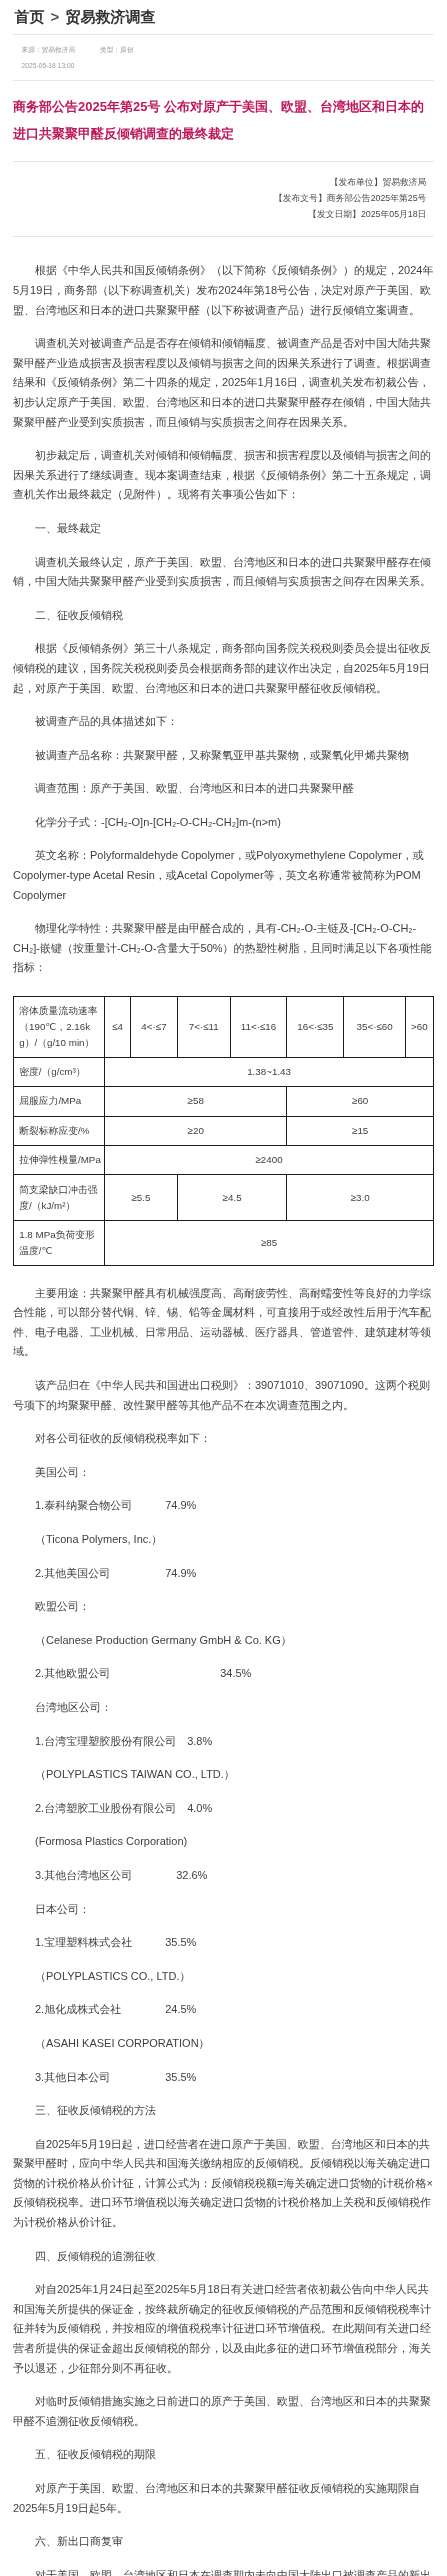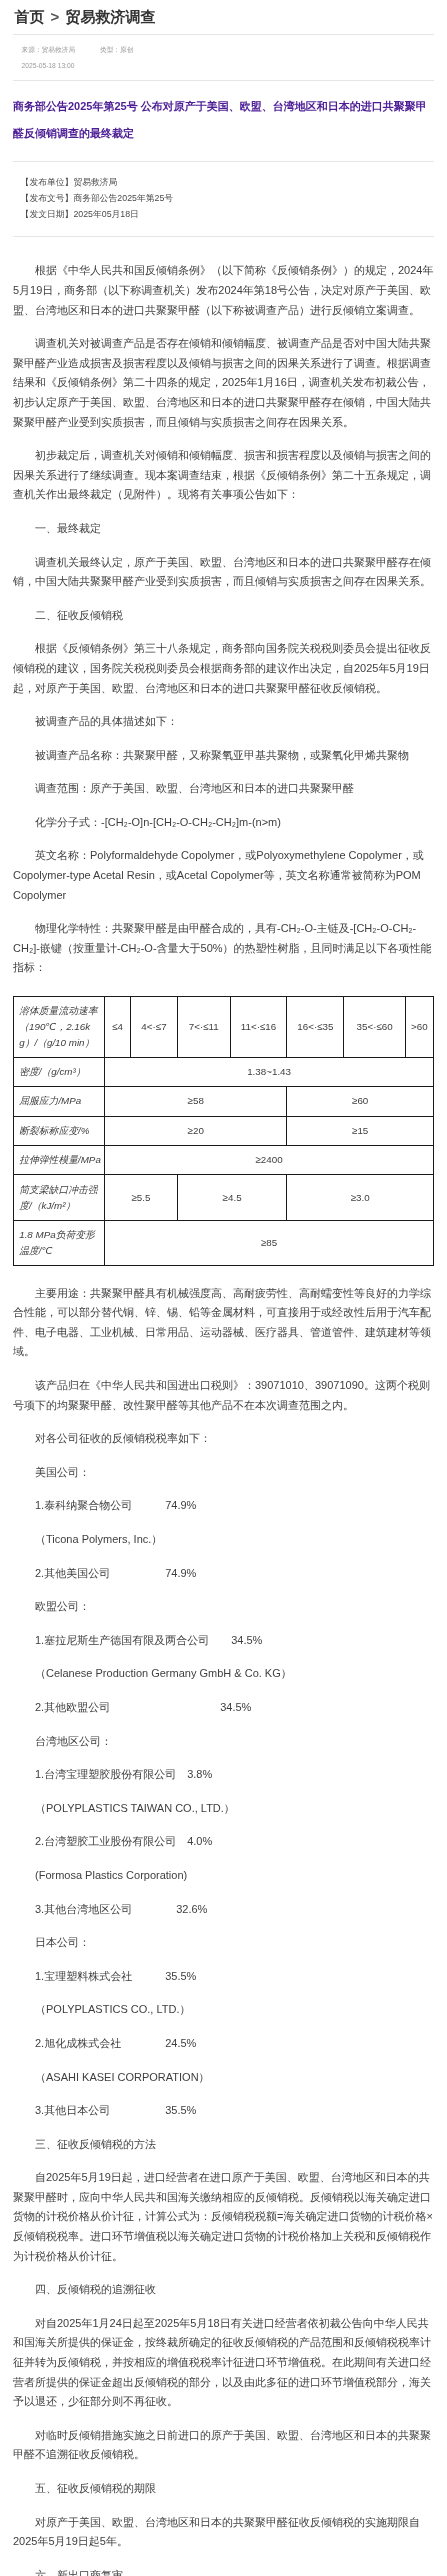--- a/index.html
+++ b/index.html
@@ -10,31 +10,31 @@
   .breadcrumb a { color:#333; text-decoration:none; cursor:pointer; }
   .breadcrumb .sep { margin:0 6.2px; font-weight:700; color:#555; }
 
   .divider { border-top:0.5px solid #e6e6e6; margin:0 13px; }
 
   .meta { padding:10.3px 21.6px 10.3px 21.6px; font-size:6.7px; color:#9a9a9a; }
   .meta-row { margin:0; }
   .meta-row + .meta-row { margin-top:7.7px; }
   .meta-source { margin-right:23px; }
 
-  h1.title { margin:12.4px 13px 14.4px 13px; font-size:11px; line-height:27px; color:#4c1d95; font-weight:700; }
+  h1.title { margin:12.4px 13px 14.4px 13px; font-size:13px; line-height:27px; color:#be185d; font-weight:700; }
 
-  .doc-info { padding:11.3px 20.6px 14.4px 20.6px; font-size:8.8px; color:#4a4a4a; line-height:16px; }
+  .doc-info { padding:11.3px 20.6px 14.4px 20.6px; font-size:8.8px; color:#4a4a4a; line-height:16px;text-align:right; }
   .doc-info .row { margin:0; }
 
   article { padding:10.3px 13px 12.4px 13px; font-size:9.8px; line-height:19.6px; color:#3e3e3e; }
   article p, article h3 { margin:14px 0; text-indent:2em; font-weight:400; font-size:11px; line-height:19.6px; }
 
   table.spec { width:100%; border-collapse:collapse; margin:17.5px 0; table-layout:fixed; }
   table.spec td { border:0.5px solid #1a1a1a; padding:6.2px 3.1px; text-align:center; font-size:9.8px; line-height:16px; color:#3e3e3e; word-break:break-all; }
-  table.spec td.lbl { text-align:left; padding-left:5.2px;font-style:italic; }
+  table.spec td.lbl { text-align:left; padding-left:5.2px; }
   table.spec tr.thick td { border-bottom-width:1.5px; }
 </style>
 </head>
 <body>
 
 <div class="page">
 
   <nav class="breadcrumb">
     <a>首页</a><span class="sep">&gt;</span><a>贸易救济调查</a>
   </nav>
@@ -145,21 +145,20 @@
     <p>主要用途：共聚聚甲醛具有机械强度高、高耐疲劳性、高耐蠕变性等良好的力学综合性能，可以部分替代铜、锌、锡、铅等金属材料，可直接用于或经改性后用于汽车配件、电子电器、工业机械、日常用品、运动器械、医疗器具、管道管件、建筑建材等领域。</p>
     <p>该产品归在《中华人民共和国进出口税则》：39071010、39071090。这两个税则号项下的均聚聚甲醛、改性聚甲醛等其他产品不在本次调查范围之内。</p>
     <p>对各公司征收的反倾销税税率如下：</p>
 
     <p>美国公司：</p>
     <p>1.泰科纳聚合物公司　　　74.9%</p>
     <p>（Ticona Polymers, Inc.）</p>
     <p>2.其他美国公司　　　　　74.9%</p>
 
     <p>欧盟公司：</p>
-    <p>1.塞拉尼斯生产德国有限及两合公司　　34.5%</p>
     <p>（Celanese Production Germany GmbH &amp; Co. KG）</p>
     <p>2.其他欧盟公司　　　　　　　　　　34.5%</p>
 
     <p>台湾地区公司：</p>
     <p>1.台湾宝理塑胶股份有限公司　3.8%</p>
     <p>（POLYPLASTICS TAIWAN CO., LTD.）</p>
     <p>2.台湾塑胶工业股份有限公司　4.0%</p>
     <p>(Formosa Plastics Corporation)</p>
     <p>3.其他台湾地区公司　　　　32.6%</p>
 

